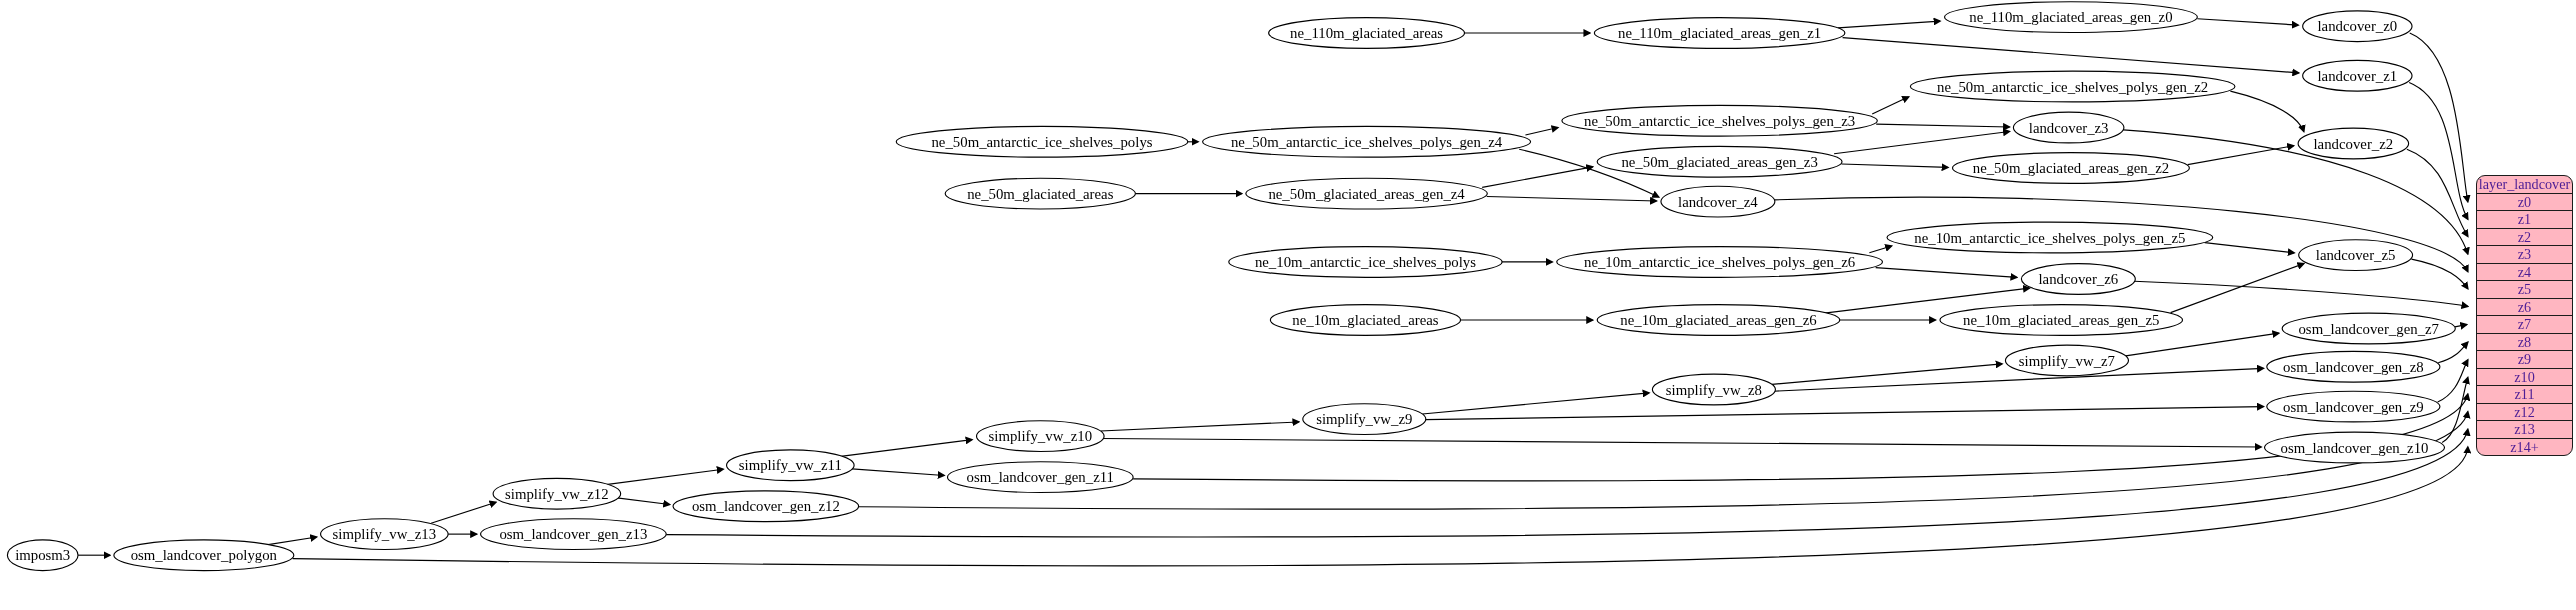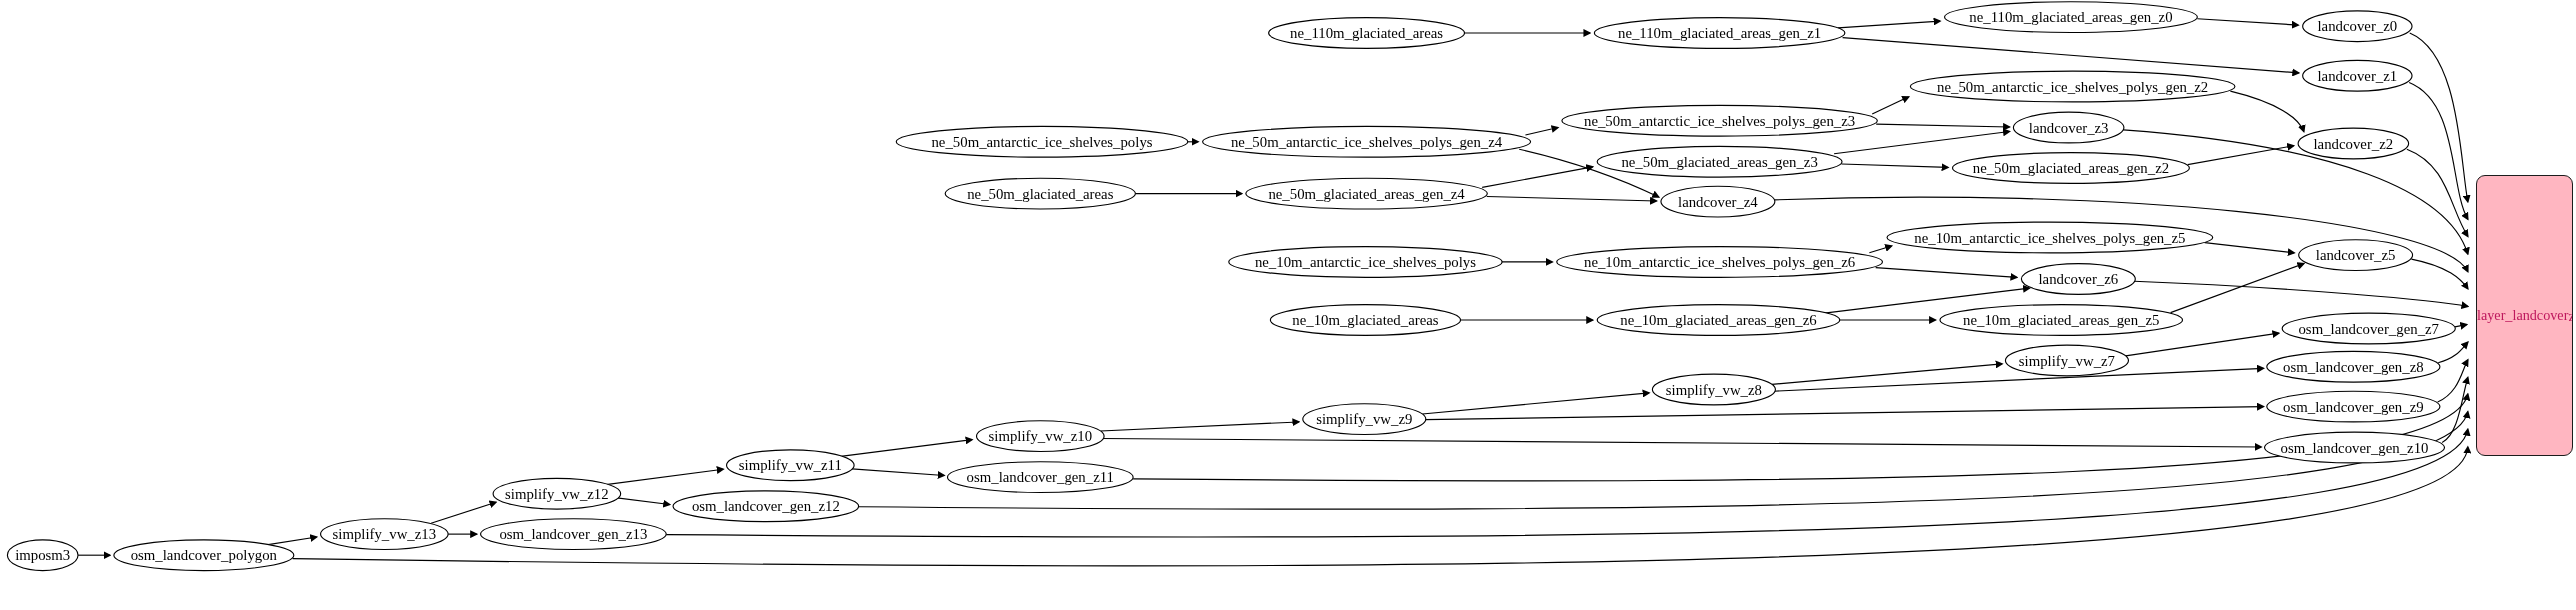--- a/index.html
+++ b/index.html
@@ -5,22 +5,22 @@
   html,body{margin:0;padding:0;background:#ffffff;}
   body{width:2576px;height:611px;position:relative;overflow:hidden;
        font-family:"Liberation Serif",serif;}
   #graph-svg{position:absolute;left:0;top:0;}
   .edge{fill:none;stroke:#000000;stroke-width:2;}
   .node-ellipse{fill:#ffffff;stroke:#000000;stroke-width:2;}
   .node-label{font-family:"Liberation Serif",serif;font-size:26px;fill:#000000;
               text-anchor:middle;}
   .layer-table{position:absolute;left:2476px;top:175px;width:95px;height:279px;
                background:#ffb6c1;border:1.1px solid #1c1c1c;border-radius:9px;
-               overflow:hidden;display:flex;
-               font-size:14.2px;color:#be185d;}
+               overflow:hidden;display:flex;flex-direction:column;
+               font-size:14.2px;color:#4c1d95;}
   .lt-cell{flex:1;display:flex;align-items:center;justify-content:center;
            border-top:1.1px solid #1c1c1c;line-height:1;}
   .lt-cell:first-child{border-top:none;}
 </style>
 </head>
 <body>
 
 <svg id="graph-svg" width="2576" height="611" viewBox="0 0 4524 1073" xmlns="http://www.w3.org/2000/svg">
   <defs>
     <marker id="arrowhead" viewBox="0 0 10 10" refX="8" refY="5" markerWidth="7" markerHeight="7" orient="auto">

